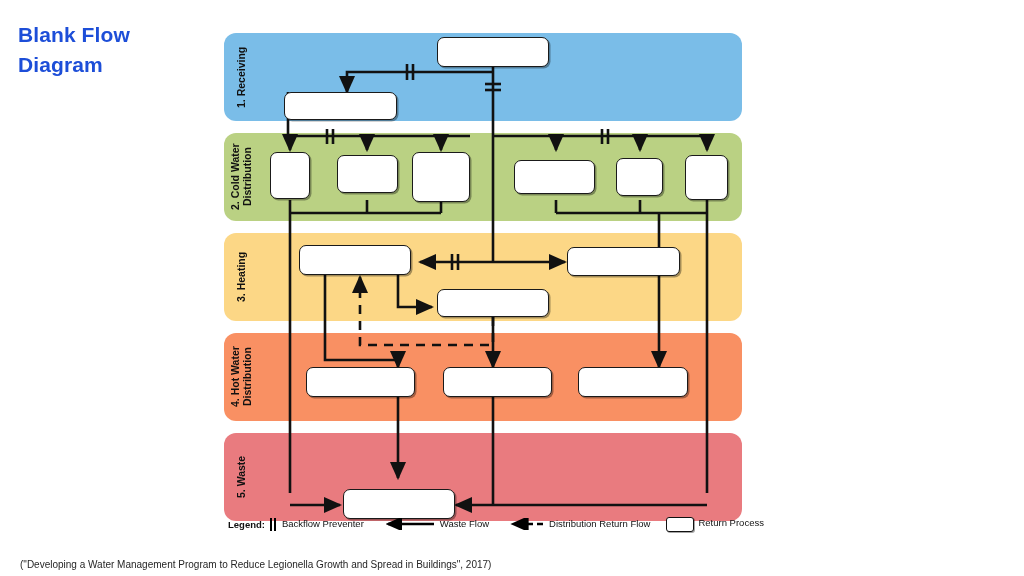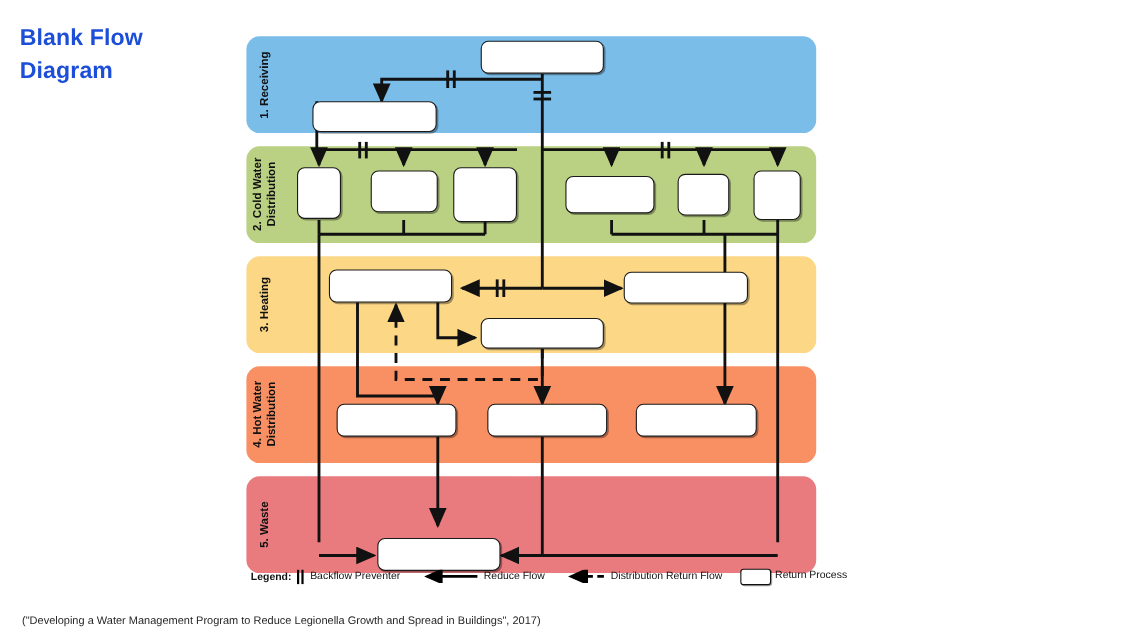--- a/index.html
+++ b/index.html
@@ -285,21 +285,21 @@
 
   <span class="lg-item">
     <svg width="56" height="12">
       <defs>
         <marker id="lg-arrow" markerWidth="7" markerHeight="7" refX="6" refY="3.1" orient="auto" markerUnits="strokeWidth">
           <path d="M0,0 L7,3.1 L0,6.2 z" fill="#000"></path>
         </marker>
       </defs>
       <path d="M54,6 L8,6" stroke="#000" stroke-width="2.4" fill="none" marker-end="url(#lg-arrow)"></path>
     </svg>
-    <span class="lg-text">Reduce Flow</span>
+    <span class="lg-text">Waste Flow</span>
   </span>
 
   <span class="lg-item">
     <svg width="40" height="12">
       <defs>
         <marker id="lg-arrow2" markerWidth="7" markerHeight="7" refX="6" refY="3.1" orient="auto" markerUnits="strokeWidth">
           <path d="M0,0 L7,3.1 L0,6.2 z" fill="#000"></path>
         </marker>
       </defs>
       <path d="M38,6 L8,6" stroke="#000" stroke-width="2.6" fill="none" stroke-dasharray="6,4" marker-end="url(#lg-arrow2)"></path>

